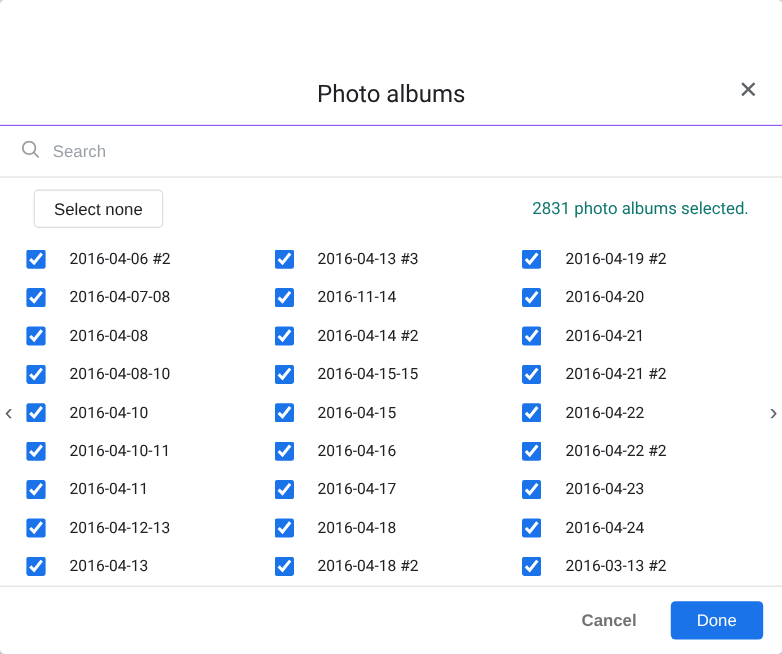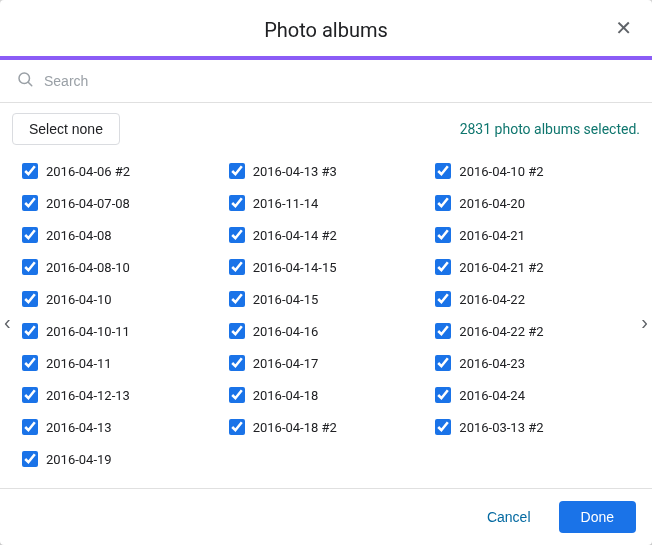--- a/index.html
+++ b/index.html
@@ -19,25 +19,26 @@
       height: 545px;
       border-radius: 4px;
       box-shadow: 0 4px 20px rgba(0,0,0,0.3);
       display: flex;
       flex-direction: column;
       position: relative;
       overflow: hidden;
     }
     .dialog-header {
       padding: 18px 20px 14px 20px;
-      border-bottom: 4px solid #8b5cf6;
+      border-bottom: 1px solid #8b5cf6;
       display: flex;
       align-items: center;
       justify-content: center;
       position: relative;
+      margin-top: 48px;
     }
     .dialog-title {
       font-size: 20px;
       font-weight: 400;
       color: #202124;
     }
     .close-btn {
       position: absolute;
       right: 16px;
       top: 50%;
@@ -65,21 +66,21 @@
     .search-input {
       border: none;
       outline: none;
       font-size: 14px;
       color: #202124;
       width: 100%;
       background: transparent;
     }
     .search-input::placeholder { color: #9aa0a6; }
     .toolbar {
-      padding: 10px 12px;
+      padding: 10px 28px;
       display: flex;
       align-items: center;
       justify-content: space-between;
     }
     .select-none-btn {
       border: 1px solid #dadce0;
       background: #fff;
       color: #202124;
       padding: 7px 16px;
       border-radius: 4px;
@@ -98,21 +99,21 @@
     }
     .albums-grid {
       display: grid;
       grid-template-columns: repeat(3, 1fr);
       gap: 0;
     }
     .album-item {
       display: flex;
       align-items: center;
       padding: 8px 6px;
-      gap: 8px;
+      gap: 20px;
       cursor: pointer;
     }
     .album-checkbox {
       width: 16px;
       height: 16px;
       accent-color: #1a73e8;
       cursor: pointer;
       flex-shrink: 0;
     }
     .album-label {
@@ -139,26 +140,26 @@
       padding: 12px 16px;
       display: flex;
       align-items: center;
       justify-content: flex-end;
       gap: 10px;
       border-top: 1px solid #e0e0e0;
     }
     .cancel-btn {
       background: #fff;
       border: none;
-      color: #0369a1;
+      color: #737373;
       padding: 8px 18px;
       border-radius: 4px;
       font-size: 14px;
       cursor: pointer;
-      font-weight: 400;
+      font-weight: 700;
     }
     .done-btn {
       background: #1a73e8;
       border: none;
       color: #fff;
       padding: 8px 22px;
       border-radius: 4px;
       font-size: 14px;
       cursor: pointer;
       font-weight: 500;
@@ -195,21 +196,21 @@
     <div class="album-item">
           <input type="checkbox" class="album-checkbox" checked="" style="">
           <span class="album-label">2016-04-06 #2</span>
         </div>
         <div class="album-item">
           <input type="checkbox" class="album-checkbox" checked="" style="">
           <span class="album-label">2016-04-13 #3</span>
         </div>
         <div class="album-item">
           <input type="checkbox" class="album-checkbox" checked="" style="">
-          <span class="album-label">2016-04-10 #2</span>
+          <span class="album-label">2016-04-19 #2</span>
         </div>
         <div class="album-item">
           <input type="checkbox" class="album-checkbox" checked="" style="">
           <span class="album-label">2016-04-07-08</span>
         </div>
         <div class="album-item">
           <input type="checkbox" class="album-checkbox" checked="" style="">
           <span class="album-label">2016-11-14</span>
         </div>
         <div class="album-item">
@@ -227,21 +228,21 @@
         <div class="album-item">
           <input type="checkbox" class="album-checkbox" checked="" style="">
           <span class="album-label">2016-04-21</span>
         </div>
         <div class="album-item">
           <input type="checkbox" class="album-checkbox" checked="" style="">
           <span class="album-label">2016-04-08-10</span>
         </div>
         <div class="album-item">
           <input type="checkbox" class="album-checkbox" checked="" style="">
-          <span class="album-label">2016-04-14-15</span>
+          <span class="album-label">2016-04-15-15</span>
         </div>
         <div class="album-item">
           <input type="checkbox" class="album-checkbox" checked="" style="">
           <span class="album-label">2016-04-21 #2</span>
         </div>
         <div class="album-item">
           <input type="checkbox" class="album-checkbox" checked="" style="">
           <span class="album-label">2016-04-10</span>
         </div>
         <div class="album-item">

